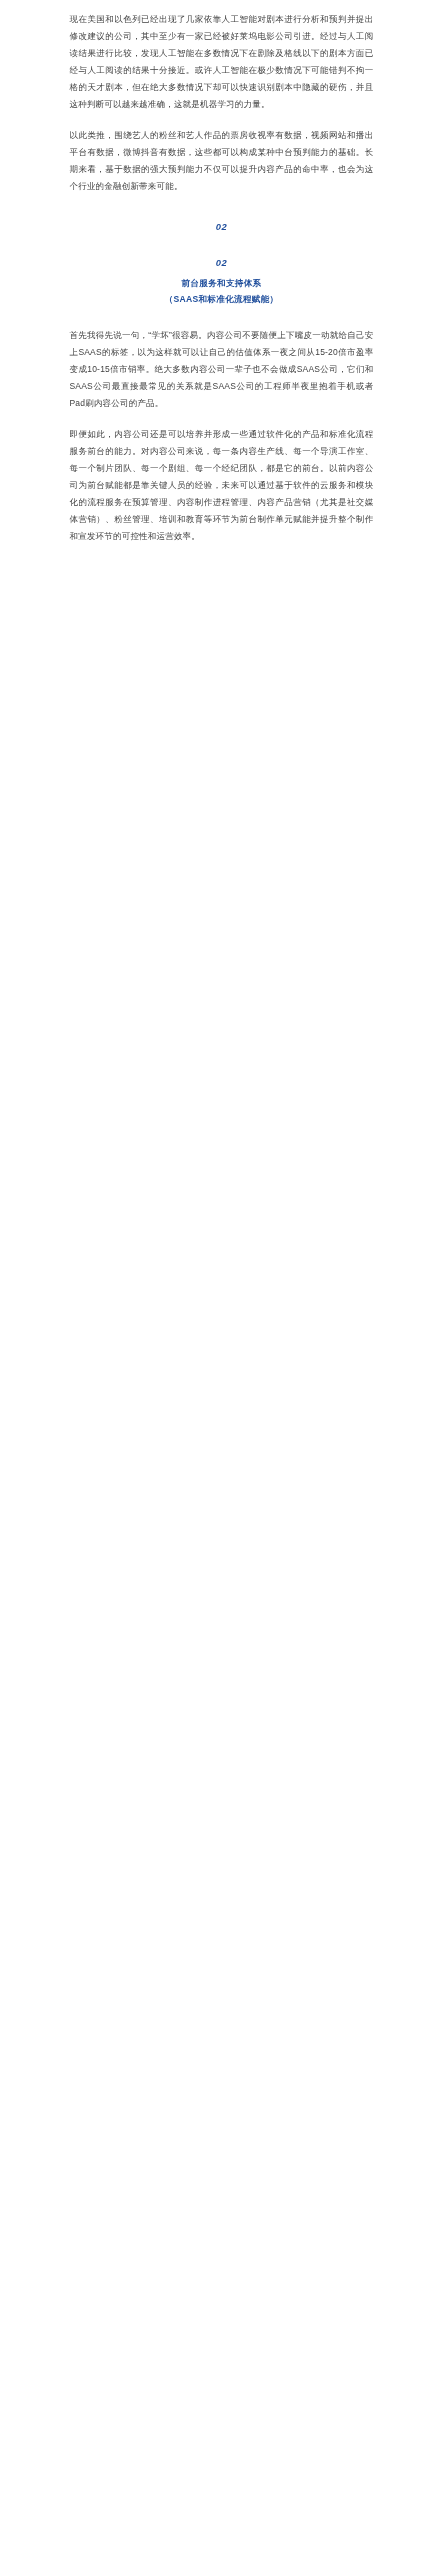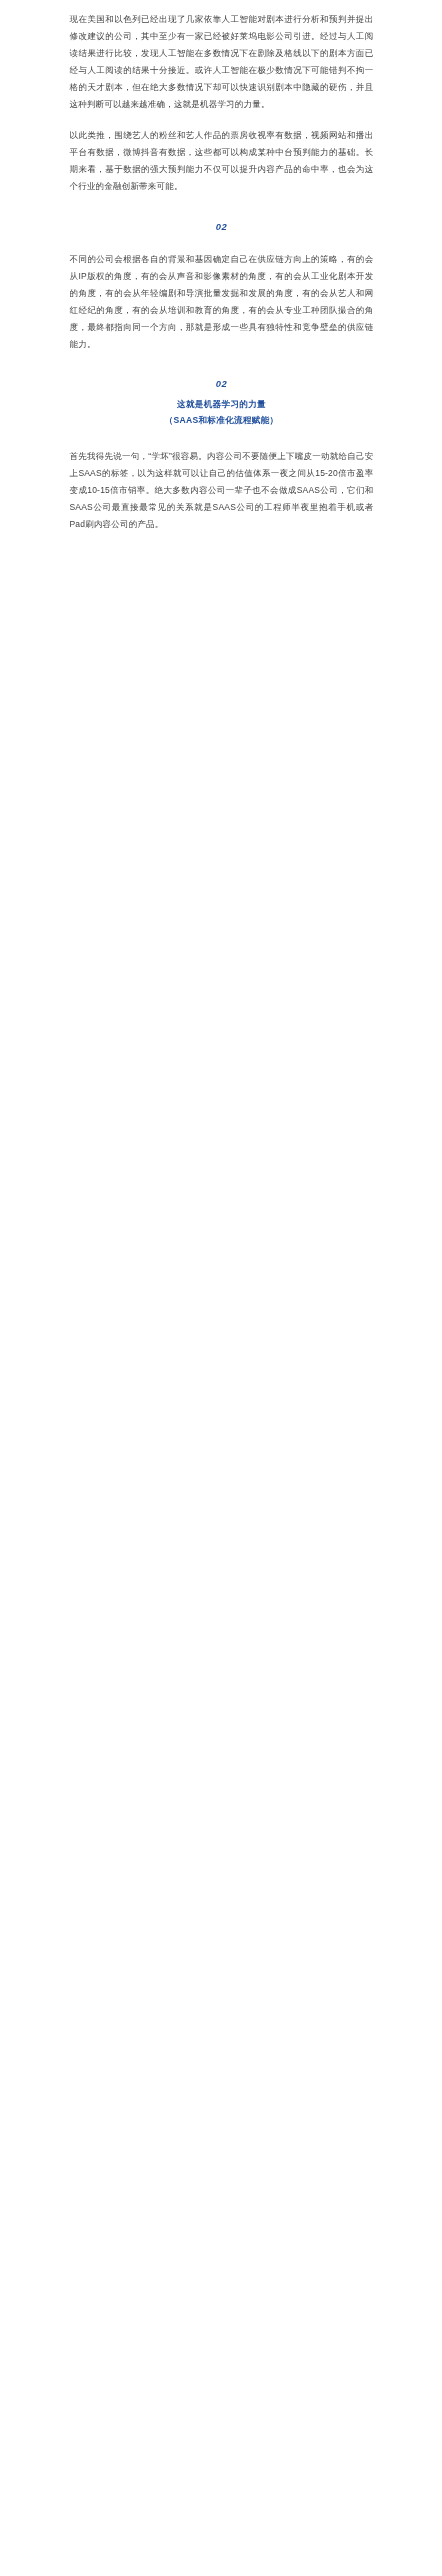--- a/index.html
+++ b/index.html
@@ -71,25 +71,25 @@
   <p class="para">现在美国和以色列已经出现了几家依靠人工智能对剧本进行分析和预判并提出修改建议的公司，其中至少有一家已经被好莱坞电影公司引进。经过与人工阅读结果进行比较，发现人工智能在多数情况下在剧除及格线以下的剧本方面已经与人工阅读的结果十分接近。或许人工智能在极少数情况下可能错判不拘一格的天才剧本，但在绝大多数情况下却可以快速识别剧本中隐藏的硬伤，并且这种判断可以越来越准确，这就是机器学习的力量。</p>
 
   <p class="para">以此类推，围绕艺人的粉丝和艺人作品的票房收视率有数据，视频网站和播出平台有数据，微博抖音有数据，这些都可以构成某种中台预判能力的基础。长期来看，基于数据的强大预判能力不仅可以提升内容产品的命中率，也会为这个行业的金融创新带来可能。</p>
 
   <div class="section-head">
     <div class="section-num">02</div>
   </div>
 
 
 
-  <p class="para">不同的公司会根据各自的背景和基因确定自己在供应链方向上的策略，有的会从IP版权的角度，有的会从声音和影像素材的角度，有的会从工业化剧本开发的角度，有的会从年轻编剧和导演批量发掘和发展的角度，有的会从艺人和网红经纪的角度，有的会从培训和教育的角度，有的会从专业工种团队撮合的角度，最终都指向同一个方向，那就是形成一些具有独特性和竞争壁垒的供应链能力。</p>
 
   <div class="section-head">
     <div class="section-num">02</div>
-    <div class="section-title">这就是机器学习的力量</div>
+    <div class="section-title">前台服务和支持体系</div>
     <div class="section-sub">（SAAS和标准化流程赋能）</div>
   </div>
 
   <p class="para">首先我得先说一句，“学坏”很容易。内容公司不要随便上下嘴皮一动就给自己安上SAAS的标签，以为这样就可以让自己的估值体系一夜之间从15-20倍市盈率变成10-15倍市销率。绝大多数内容公司一辈子也不会做成SAAS公司，它们和SAAS公司最直接最常见的关系就是SAAS公司的工程师半夜里抱着手机或者Pad刷内容公司的产品。</p>
 
+  <p class="para">即便如此，内容公司还是可以培养并形成一些通过软件化的产品和标准化流程服务前台的能力。对内容公司来说，每一条内容生产线、每一个导演工作室、每一个制片团队、每一个剧组、每一个经纪团队，都是它的前台。以前内容公司为前台赋能都是靠关键人员的经验，未来可以通过基于软件的云服务和模块化的流程服务在预算管理、内容制作进程管理、内容产品营销（尤其是社交媒体营销）、粉丝管理、培训和教育等环节为前台制作单元赋能并提升整个制作和宣发环节的可控性和运营效率。</p>
 
 </div>
 
 
 </body></html>

